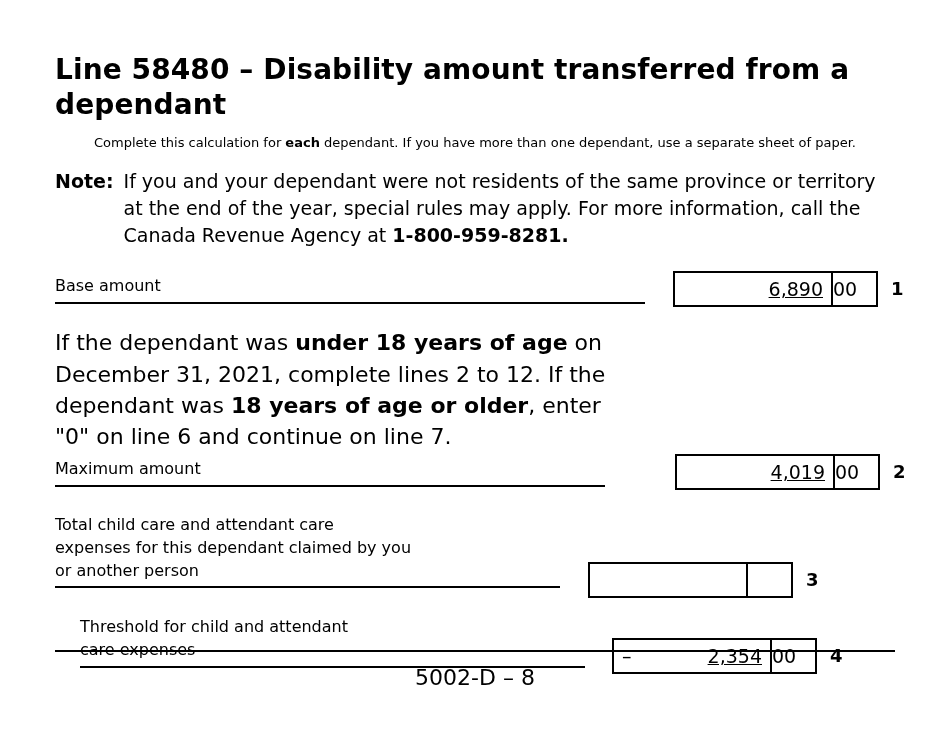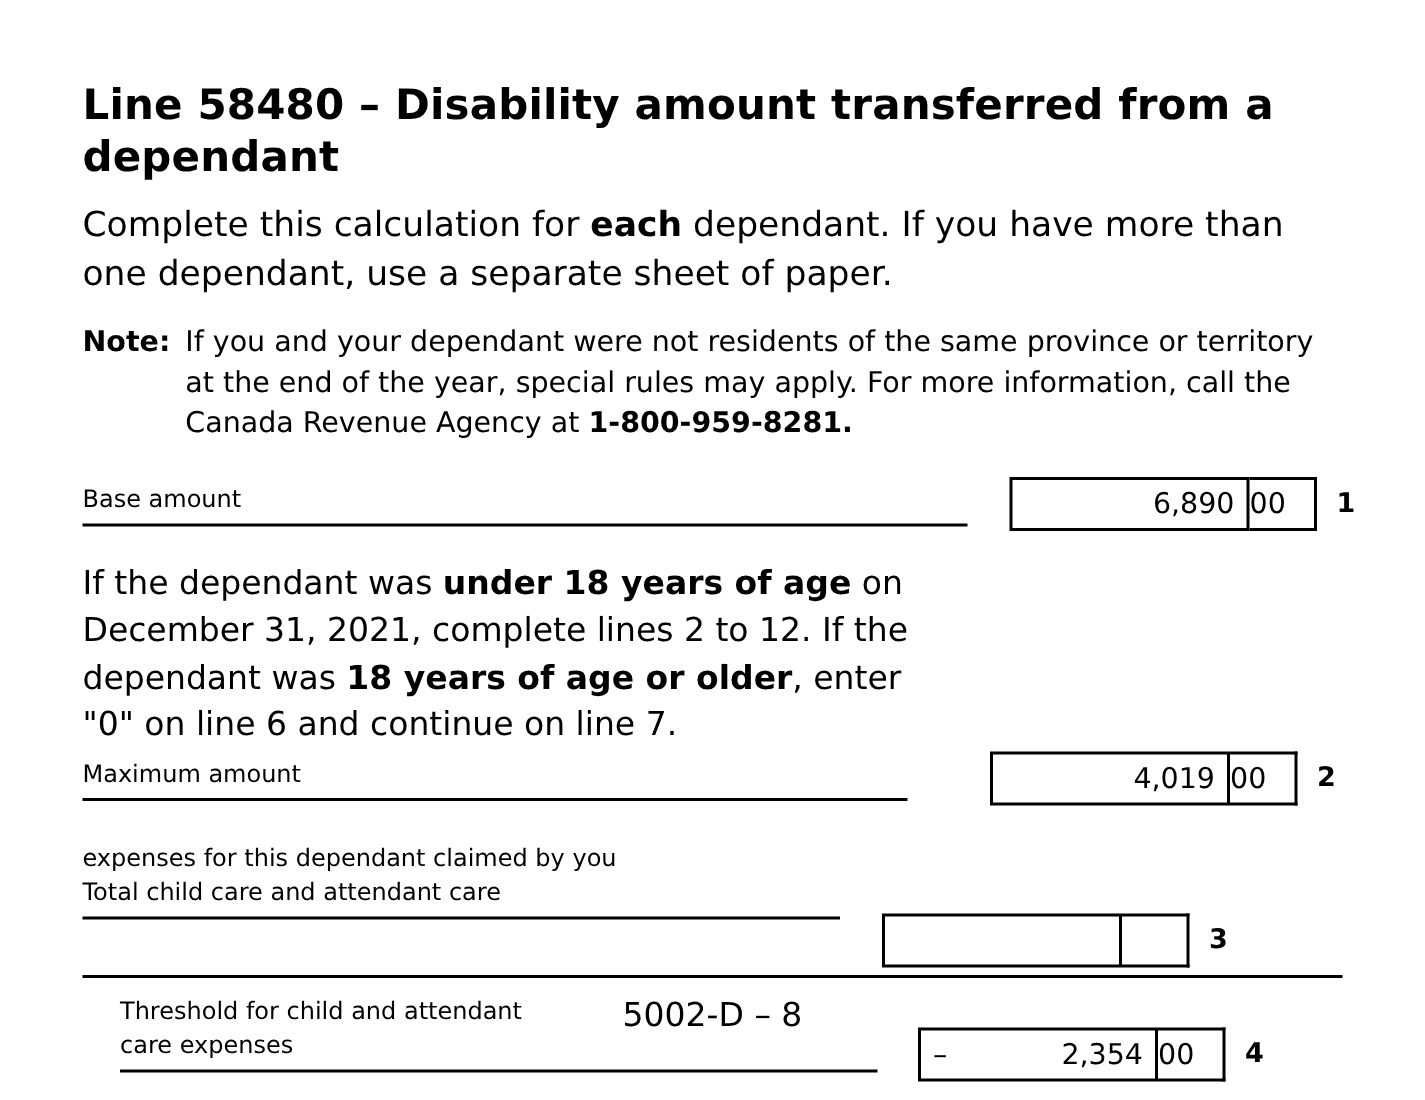--- a/index.html
+++ b/index.html
@@ -22,24 +22,25 @@
     padding: 52px 55px 0 55px;
   }
   .doc-title {
     font-size: 28px;
     font-weight: bold;
     letter-spacing: 0.1px;
     margin: 0 0 12px 0;
     line-height: 1.25;
   }
   .para {
-    font-size: 23px;
+    font-size: 13px;
     line-height: 1.42;
     margin: 0 0 16px 0;
     max-width: 845px;
+    text-align: center;
   }
   .para b { font-weight: bold; }
 
   .note-block {
     display: flex;
     align-items: flex-start;
     font-size: 19px;
     line-height: 1.42;
     margin: 0 0 22px 0;
   }
@@ -79,20 +80,21 @@
     height: 36px;
     display: flex;
     align-items: center;
     font-size: 19px;
   }
   .box-dollars {
     width: 160px;
     justify-content: flex-end;
     padding-right: 8px;
     position: relative;
+    text-decoration: underline;
   }
   .box-cents {
     width: 45px;
     border-left: none;
     justify-content: flex-start;
   }
   .minus-sign {
     position: absolute;
     left: 8px;
     top: 50%;
@@ -158,36 +160,37 @@
         </div>
       <div class="line-no">1</div>
     </div>
   </div>
 
   <p class="spacer-text"><span>If the dependant was </span><b>under 18 years of age</b><span> on December 31, 2021, complete lines 2 to 12. If the dependant was </span><b>18 years of age or older</b><span>, enter "0" on line 6 and continue on line 7.</span></p>
 
   <div class="calc-row" style="height:44px; margin-top:2px;">
     <div class="row-label" style="width:550px;">Maximum amount</div>
     <div class="label-rule" style="width:550px; margin-top:4px;"></div>
-    <div class="amount-wrap" style="left:573px; top:-4px;padding-left:32px;">
+    <div class="amount-wrap" style="left:588px; top:-4px;padding-left:32px;">
       <div class="box box-dollars">
         <span class="minus-sign"></span>
         <span>4,019</span>
       </div>
       <div class="box box-cents">
           <span>00</span>
         </div>
       <div class="line-no">2</div>
     </div>
   </div>
 
   <div class="calc-row" style="height:92px; margin-top:12px;">
     <div class="row-label" style="width:505px;">
+      <div>Total child care and attendant care</div>
       <div>expenses for this dependant claimed by you</div>
-      <div>Total child care and attendant care</div>
+      <div>or another person</div>
     </div>
     <div class="label-rule" style="width:505px; margin-top:4px;"></div>
     <div class="amount-wrap" style="left:533px; top:48px;">
       <div class="box box-dollars">
         <span class="minus-sign"></span>
         <span></span>
       </div>
       <div class="box box-cents">
           <span></span>
         </div>

